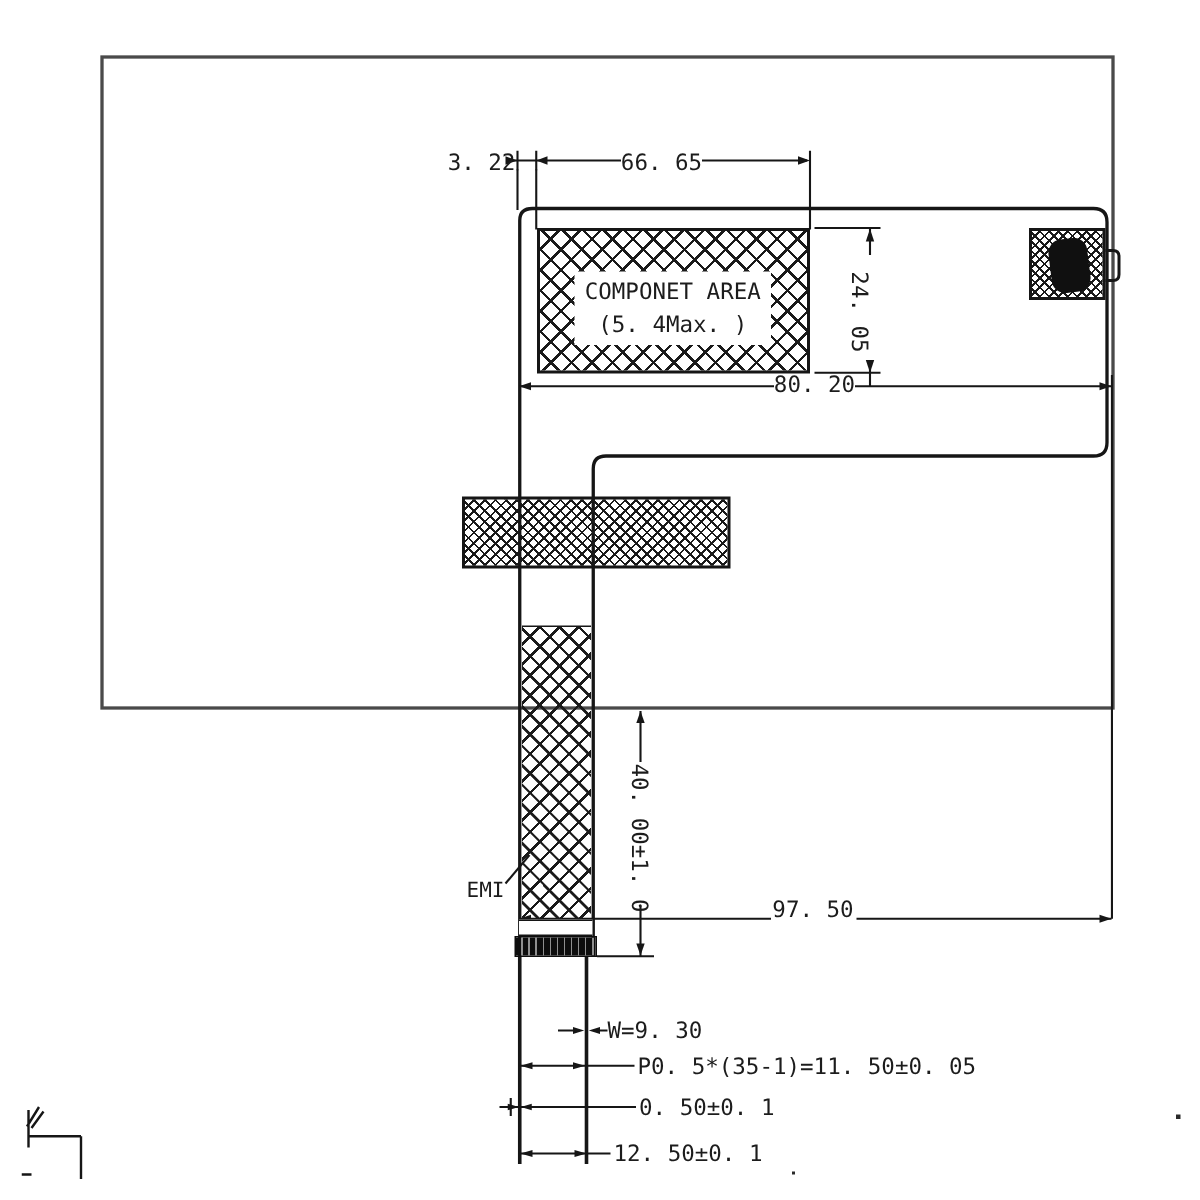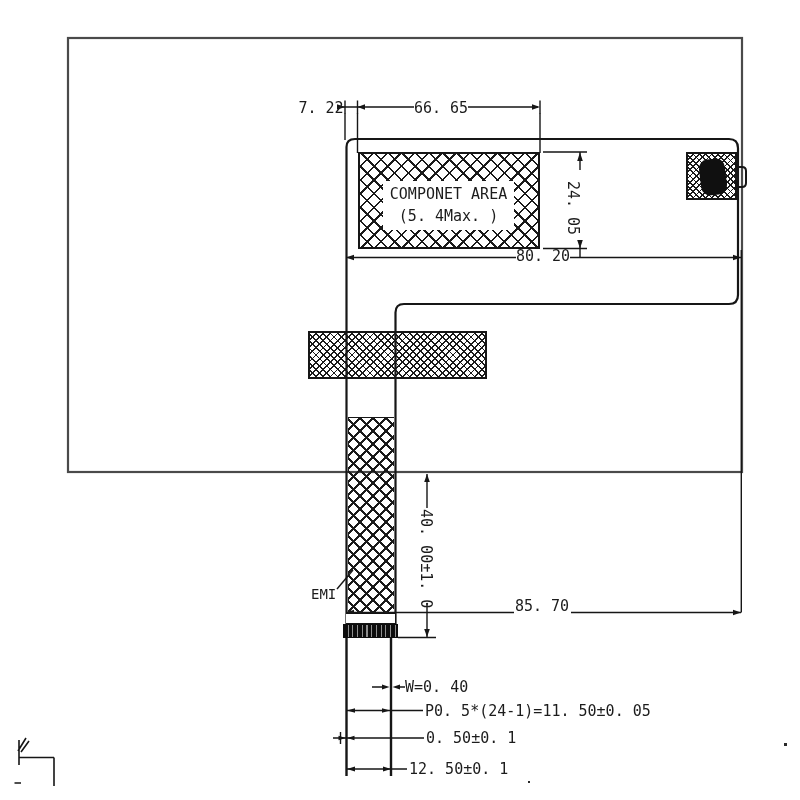--- a/index.html
+++ b/index.html
@@ -105,28 +105,28 @@
   </div>
 
   <div class="conn-band"></div>
   <div class="conn-black"></div>
 
   <div class="label-box">
     <div>COMPONET AREA</div>
     <div>(5. 4Max. )</div>
   </div>
 
-  <div class="t tc" style="left:321px;top:108px;">7. 22</div>
+  <div class="t tc" style="left:321px;top:108px;">3. 22</div>
   <div class="t tc" style="left:441px;top:108px;">66. 65</div>
   <div class="t tv" style="left:543px;top:199px;width:60px;transform:rotate(90deg);">24. 05</div>
   <div class="t tc" style="left:543px;top:256px;">80. 20</div>
-  <div class="t tc" style="left:542px;top:606px;">85. 70</div>
+  <div class="t tc" style="left:542px;top:606px;">97. 50</div>
   <div class="t tv" style="left:379px;top:547px;width:94px;transform:rotate(90deg);">40. 00±1. 0</div>
-  <div class="t tl" style="left:405px;top:687px;">W=0. 40</div>
-  <div class="t tl" style="left:425px;top:711px;">P0. 5*(24-1)=11. 50±0. 05</div>
+  <div class="t tl" style="left:405px;top:687px;">W=9. 30</div>
+  <div class="t tl" style="left:425px;top:711px;">P0. 5*(35-1)=11. 50±0. 05</div>
   <div class="t tl" style="left:426px;top:738px;">0. 50±0. 1</div>
   <div class="t tl" style="left:409px;top:769px;">12. 50±0. 1</div>
 
   <div class="t tl" style="left:311px;top:594px;font-size:14px;">EMI</div>
 
   <div class="speck" style="left:784px;top:743px;width:3px;height:3px;"></div>
   <div class="speck" style="left:528px;top:781px;width:2px;height:2px;"></div>
 
 </div>
 

